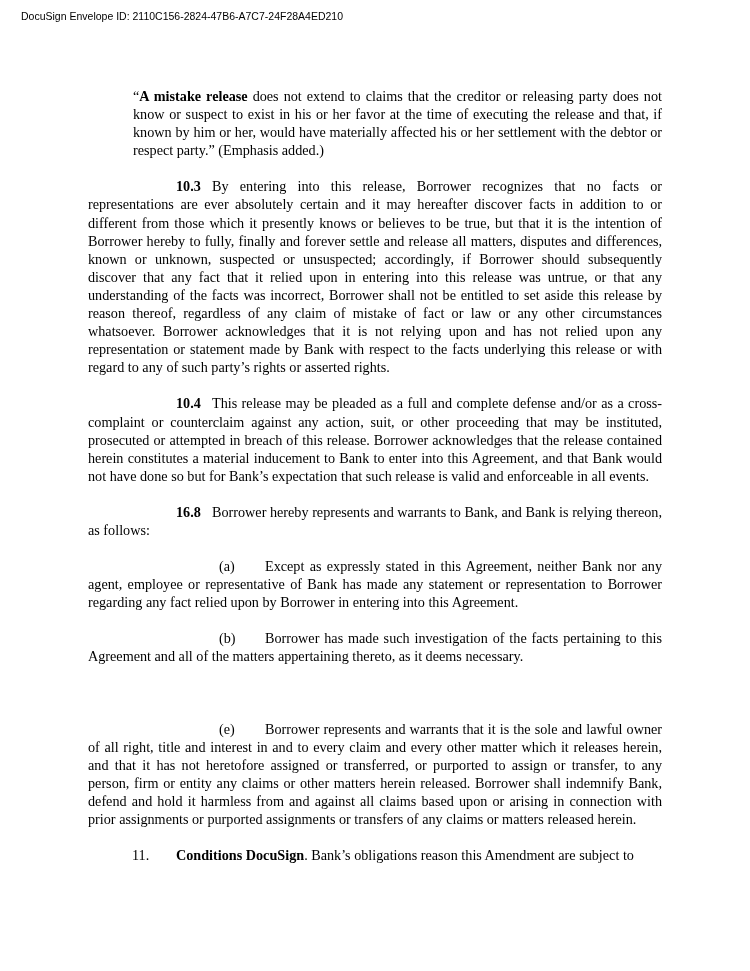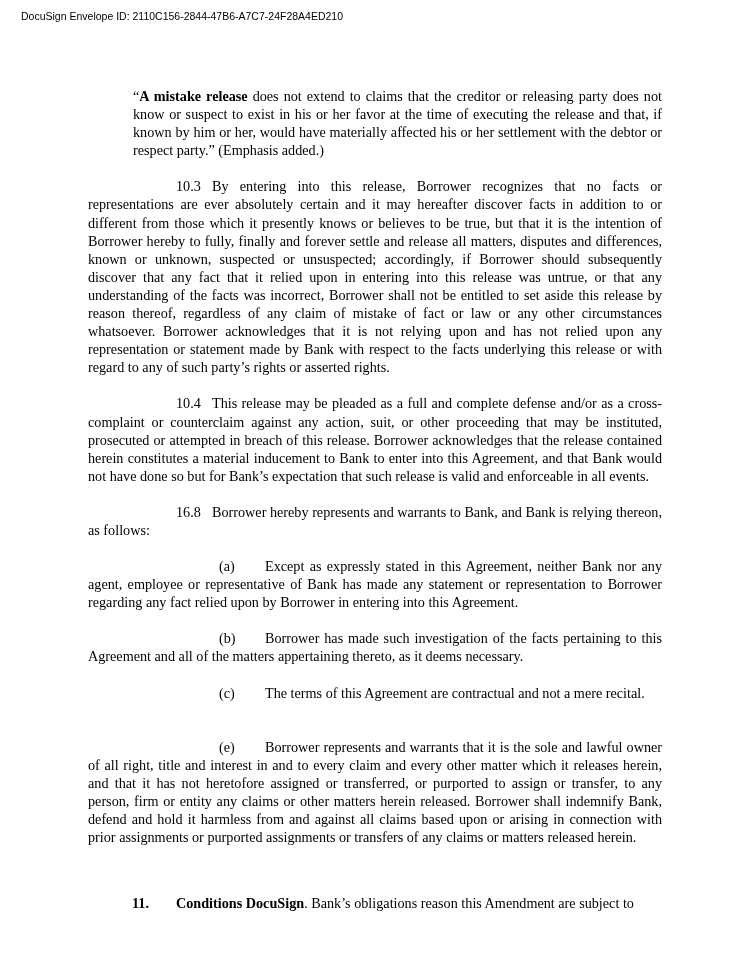--- a/index.html
+++ b/index.html
@@ -9,33 +9,33 @@
     font-family: "Liberation Sans", sans-serif; font-size: 10.5px; color: #000;
     white-space: nowrap;
   }
   .doc {
     position: absolute; left: 88px; top: 87px; width: 574px;
     font-family: "Liberation Serif", serif; font-size: 14.2px; line-height: 18.1px; color: #000;
   }
   .p { text-align: justify; margin: 0; }
   .gap { height: 18px; }
   .quote { margin-left: 45px; margin-right: 0; text-align: justify; }
-  .num { font-weight: normal; display: inline-block; }
+  .num { font-weight: bold; display: inline-block; }
   .ind1 { display: inline-block; width: 88px; }
   .secnum { display: inline-block; width: 36px; }
   .ind2 { display: inline-block; width: 131px; }
   .letter { display: inline-block; width: 46px; }
   .ind11 { display: inline-block; width: 44px; }
-  .s11 { display: inline-block; width: 44px; font-weight: bold; margin-top: 30px; }
+  .s11 { display: inline-block; width: 44px; font-weight: normal; }
   b { font-weight: bold; }
 </style>
 </head>
 <body>
 
-<div class="envelope">DocuSign Envelope ID: 2110C156-2844-47B6-A7C7-24F28A4ED210</div>
+<div class="envelope">DocuSign Envelope ID: 2110C156-2824-47B6-A7C7-24F28A4ED210</div>
 
 <div class="doc">
 
   <p class="p quote"><span>“</span><b>A mistake release</b><span> does not extend to claims that the creditor or releasing party does not know or suspect to exist in his or her favor at the time of executing the release and that, if known by him or her, would have materially affected his or her settlement with the debtor or respect party.” (Emphasis added.)</span></p>
 
   <div class="gap"></div>
 
   <p class="p"><span class="ind1"></span><span class="num secnum">10.3</span><span>By entering into this release, Borrower recognizes that no facts or representations are ever absolutely certain and it may hereafter discover facts in addition to or different from those which it presently knows or believes to be true, but that it is the intention of Borrower hereby to fully, finally and forever settle and release all matters, disputes and differences, known or unknown, suspected or unsuspected; accordingly, if Borrower should subsequently discover that any fact that it relied upon in entering into this release was untrue, or that any understanding of the facts was incorrect, Borrower shall not be entitled to set aside this release by reason thereof, regardless of any claim of mistake of fact or law or any other circumstances whatsoever.  Borrower acknowledges that it is not relying upon and has not relied upon any representation or statement made by Bank with respect to the facts underlying this release or with regard to any of such party’s rights or asserted rights.</span></p>
 
   <div class="gap"></div>
@@ -49,21 +49,20 @@
   <div class="gap"></div>
 
   <p class="p"><span class="ind2"></span><span class="letter">(a)</span><span>Except as expressly stated in this Agreement, neither Bank nor any agent, employee or representative of Bank has made any statement or representation to Borrower regarding any fact relied upon by Borrower in entering into this Agreement.</span></p>
 
   <div class="gap"></div>
 
   <p class="p"><span class="ind2"></span><span class="letter">(b)</span><span>Borrower has made such investigation of the facts pertaining to this Agreement and all of the matters appertaining thereto, as it deems necessary.</span></p>
 
   <div class="gap"></div>
 
-  <p class="p"><span class="ind2"></span><span class="letter">(c)</span><span>The terms of this Agreement are contractual and not a mere recital.</span></p>
 
   <div class="gap"></div>
 
 
   <div class="gap"></div>
 
   <p class="p"><span class="ind2"></span><span class="letter">(e)</span><span>Borrower represents and warrants that it is the sole and lawful owner of all right, title and interest in and to every claim and every other matter which it releases herein, and that it has not heretofore assigned or transferred, or purported to assign or transfer, to any person, firm or entity any claims or other matters herein released.  Borrower shall indemnify Bank, defend and hold it harmless from and against all claims based upon or arising in connection with prior assignments or purported assignments or transfers of any claims or matters released herein.</span></p>
 
   <div class="gap"></div>
 

